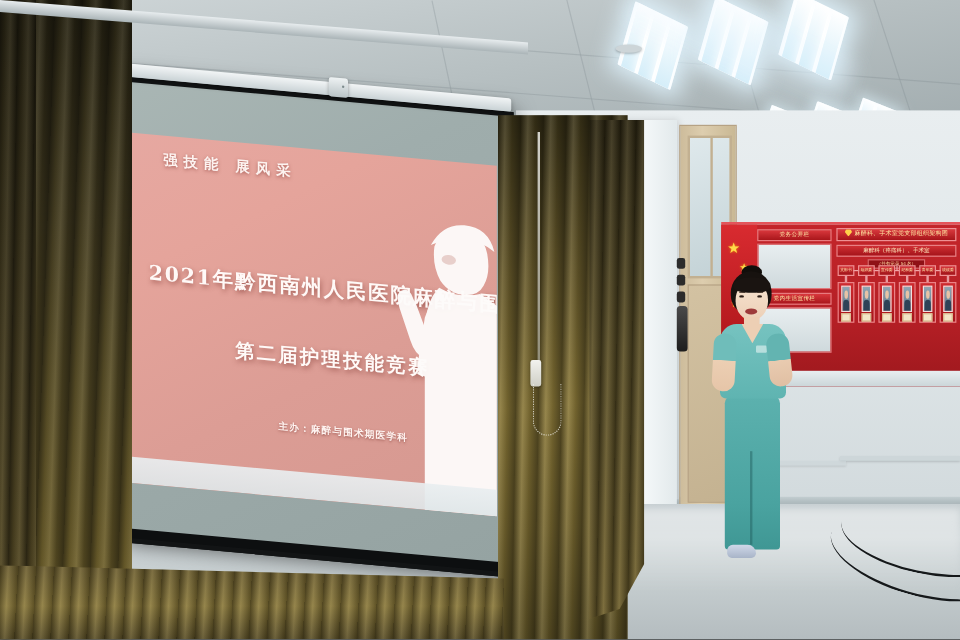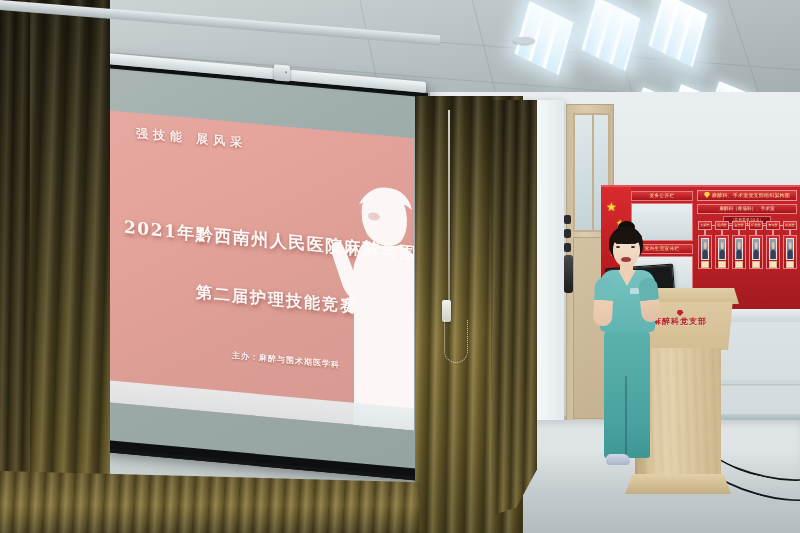--- a/index.html
+++ b/index.html
@@ -578,34 +578,20 @@
     </div>
 
     <div class="pw-base"></div>
   </div>
 
   <div class="floor"></div>
   <div class="floor-sheen"></div>
   <div class="cable" style="left:700px;top:420px;width:140px;height:56px;transform:rotate(12deg);"></div>
   <div class="cable" style="left:690px;top:432px;width:150px;height:62px;transform:rotate(16deg);"></div>
 
-  <div class="podium">
-    <div class="laptop">
-        <div class="lip"></div>
-      </div>
-    <div class="pod-top"></div>
-    <div class="pod-face"></div>
-    <div class="pod-sign">
-      <div class="pod-emblem"></div>
-      <div class="pod-sign-txt">麻醉科党支部</div>
-    </div>
-    <div class="pod-body"></div>
-    <div class="pod-body-sh"></div>
-    <div class="pod-base"></div>
-  </div>
 
   <div class="speaker">
     <div class="sp-bun"></div>
     <div class="sp-hair-back"></div>
     <div class="sp-face"></div>
     <div class="sp-fringe"></div>
     <div class="sp-brow" style="left:24px;"></div>
     <div class="sp-brow" style="left:39px;"></div>
     <div class="sp-eye" style="left:24px;"></div>
     <div class="sp-eye" style="left:39px;"></div>

